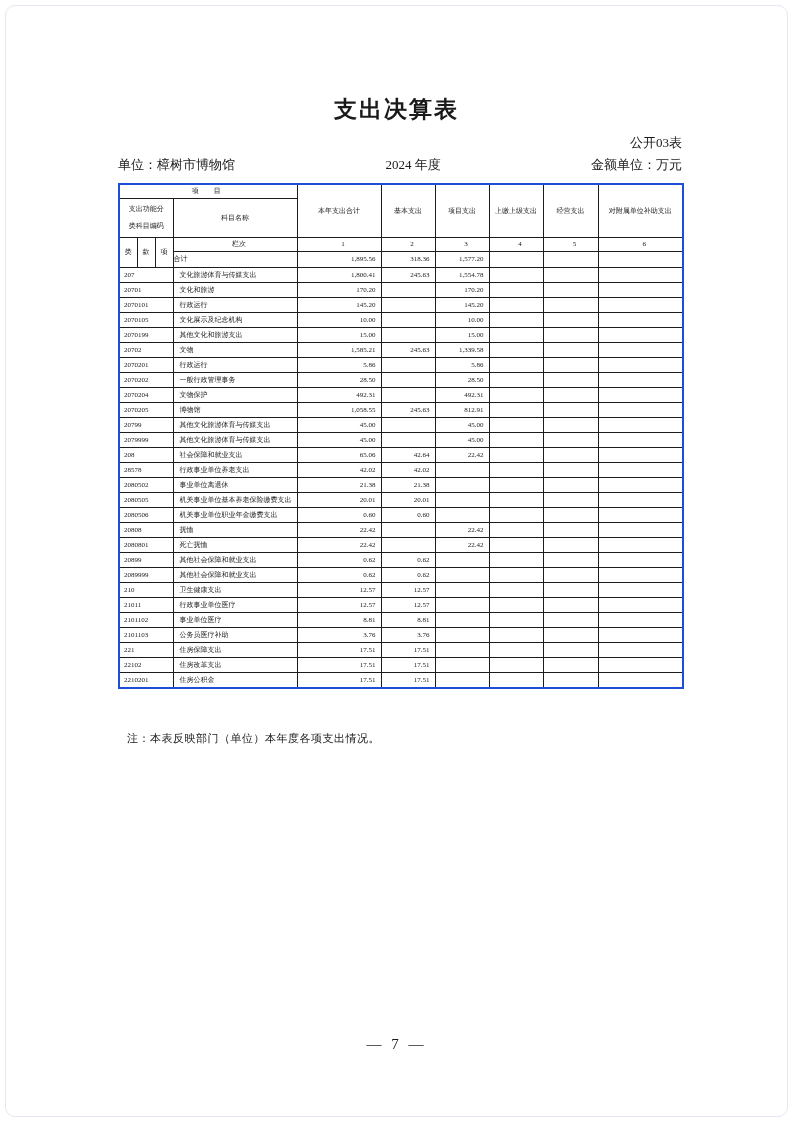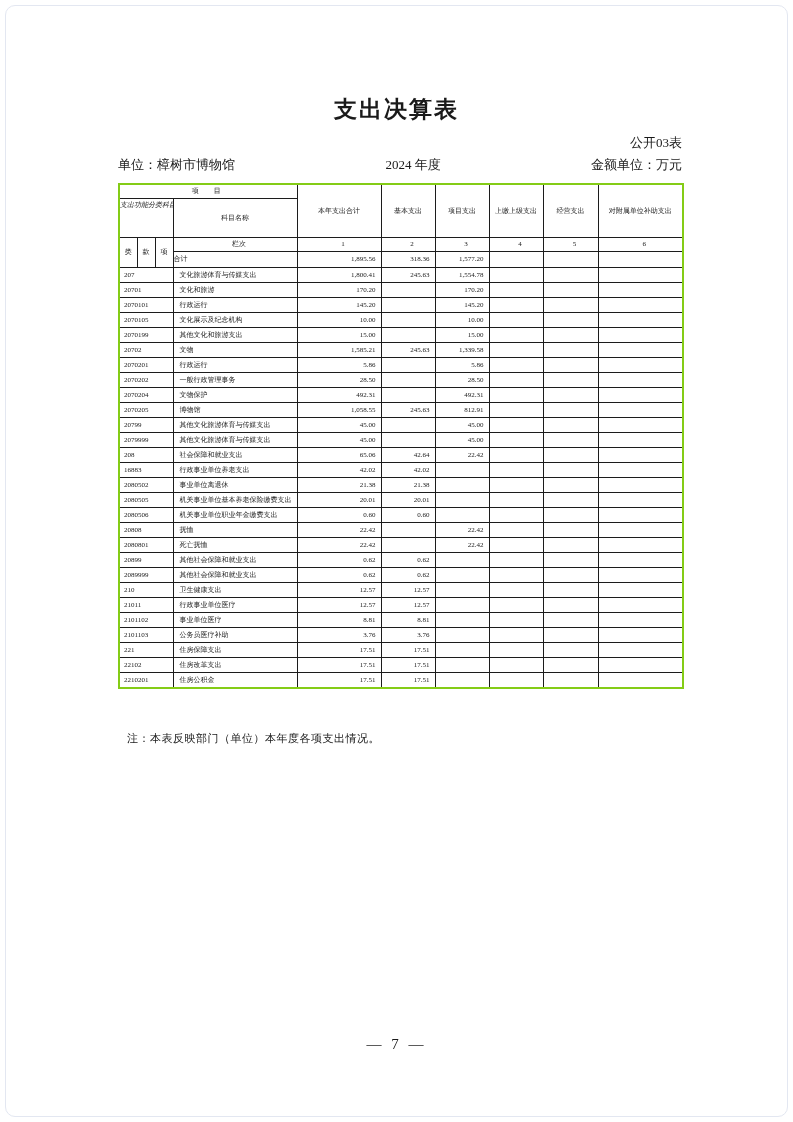--- a/index.html
+++ b/index.html
@@ -20,31 +20,31 @@
     position:absolute; top:134px; right:111px; font-size:13px;
   }
   .meta-row {
     position:absolute; top:156px; left:118px; width:564px;
     display:flex; justify-content:space-between; align-items:center;
     font-size:13px;
   }
   .table-wrap { position:absolute; top:183px; left:118px; width:564px; }
   table {
     border-collapse:collapse; table-layout:fixed; width:564px;
-    border:2px solid #84cc16;
+    border:2px solid #1d4ed8;
   }
   th, td {
     border:1px solid #1c1c1c; font-weight:normal; font-size:7px;
     line-height:1.15; padding:0; overflow:hidden; white-space:nowrap;
   }
   .item-head { height:13px; text-align:center; letter-spacing:4px; }
   .code-head { text-align:center; }
   .code-head .stack {
-    display:flex; flex-direction:row; justify-content:space-around;
-    height:34px; padding:2px 0;font-style:italic;
+    display:flex; flex-direction:column; justify-content:space-around;
+    height:34px; padding:2px 0;
   }
   .col-head { text-align:center; }
   tr.lanci-row { height:14px; }
   tr.total-row { height:16px; }
   .sub-col { text-align:center; }
   .lanci-label, .lanci-num { text-align:center;padding-left:8px; }
   .name-total { text-align:left; }
   td.num { text-align:right; padding-right:5px; }
   td.code { text-align:left; padding-left:4px; }
   td.name { text-align:left; padding-left:6px; }
@@ -252,21 +252,21 @@
           <td colspan="3" class="code">208</td>
           <td class="name">社会保障和就业支出</td>
           <td class="num">65.06</td>
           <td class="num">42.64</td>
           <td class="num">22.42</td>
           <td class="num"></td>
           <td class="num"></td>
           <td class="num"></td>
         </tr>
         <tr>
-          <td colspan="3" class="code">16883</td>
+          <td colspan="3" class="code">28578</td>
           <td class="name">行政事业单位养老支出</td>
           <td class="num">42.02</td>
           <td class="num">42.02</td>
           <td class="num"></td>
           <td class="num"></td>
           <td class="num"></td>
           <td class="num"></td>
         </tr>
         <tr>
           <td colspan="3" class="code">2080502</td>

